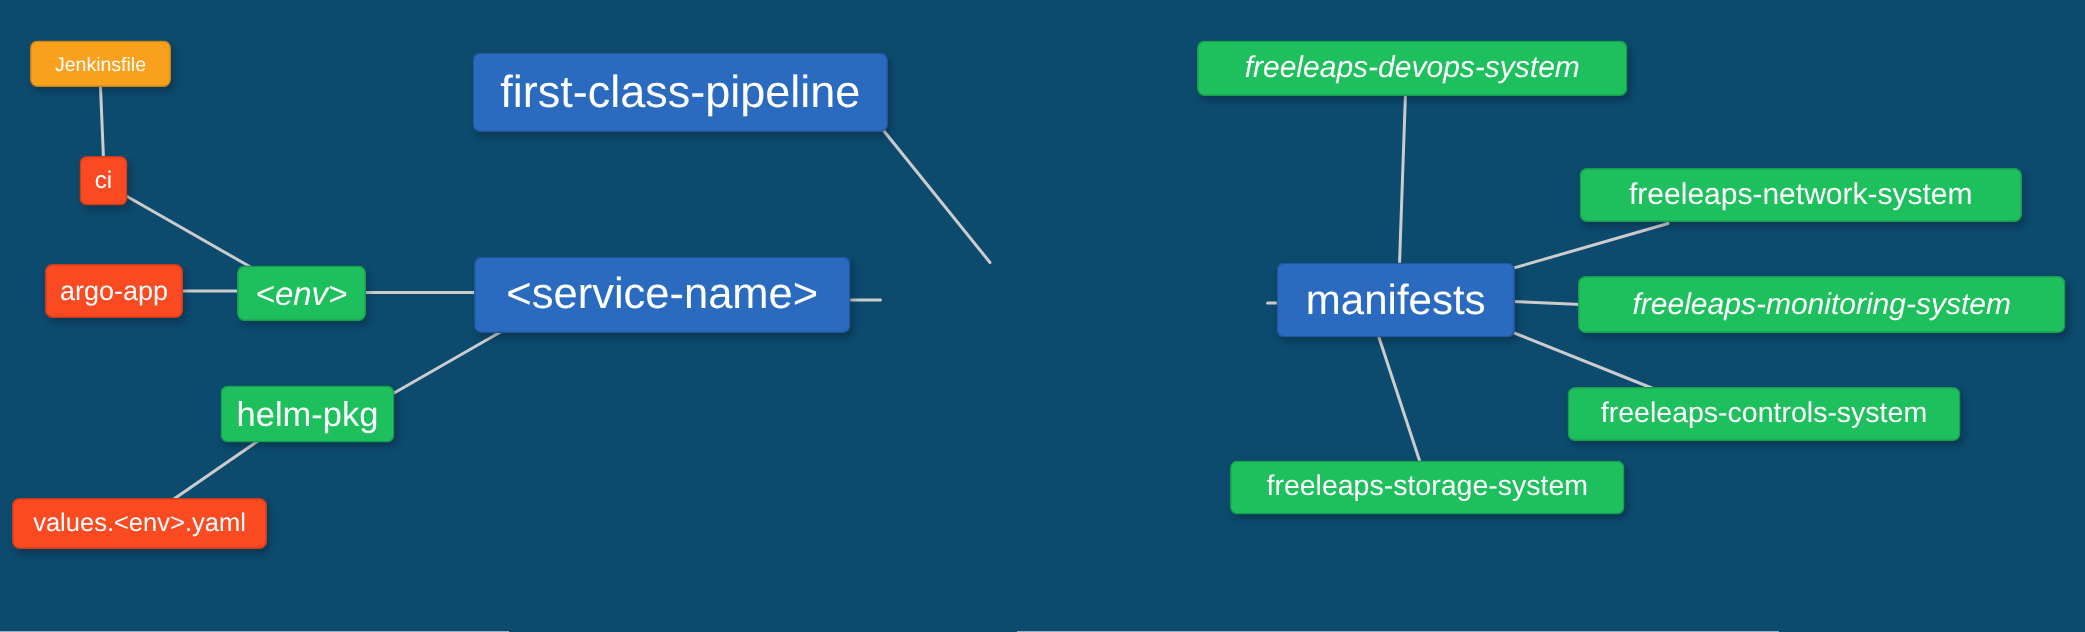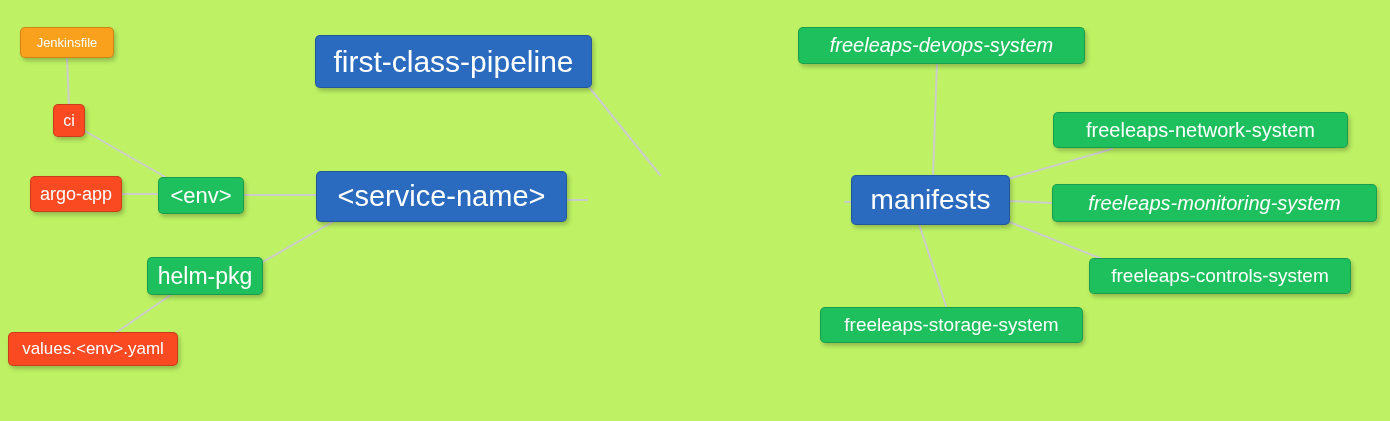--- a/index.html
+++ b/index.html
@@ -5,21 +5,21 @@
   html, body {
     margin: 0;
     padding: 0;
     background: #ffffff;
     font-family: "Liberation Sans", sans-serif;
   }
   .canvas {
     position: relative;
     width: 1390px;
     height: 421px;
-    background: #bef264;
+    background: #0c4a6e;
     overflow: hidden;
   }
   .edges {
     position: absolute;
     left: 0;
     top: 0;
     width: 1390px;
     height: 421px;
   }
   .edges line {
@@ -67,36 +67,36 @@
     <line x1="1007" y1="221" x2="1102" y2="259"></line>
     <line x1="919" y1="224" x2="947" y2="309"></line>
   </svg>
 
   <div class="node orange" style="left:20px;   top:27px;  width:94px;  height:31px; font-size:13px;">Jenkinsfile</div>
 
   <div class="node red" style="left:53px;   top:104px; width:32px;  height:33px; font-size:16px;">ci</div>
 
   <div class="node red" style="left:30px;   top:176px; width:92px;  height:36px; font-size:18px;">argo-app</div>
 
-  <div class="node green" style="left:158px;  top:177px; width:86px;  height:37px; font-size:22px;">&lt;env&gt;</div>
+  <div class="node green" style="left:158px;  top:177px; width:86px;  height:37px; font-size:22px;font-style:italic;">&lt;env&gt;</div>
 
   <div class="node green" style="left:147px;  top:257px; width:116px; height:38px; font-size:23px;">helm-pkg</div>
 
   <div class="node red" style="left:8px;    top:332px; width:170px; height:34px; font-size:17px;">values.&lt;env&gt;.yaml</div>
 
   <div class="node blue" style="left:315px;  top:35px;  width:277px; height:53px; font-size:30px;">first-class-pipeline</div>
 
   <div class="node blue" style="left:316px;  top:171px; width:251px; height:51px; font-size:29px;">&lt;service-name&gt;</div>
 
 
   <div class="node blue" style="left:851px;  top:175px; width:159px; height:50px; font-size:28px;">manifests</div>
 
   <div class="node green" style="left:798px;  top:27px;  width:287px; height:37px; font-size:20px;font-style:italic;">freeleaps-devops-system</div>
 
   <div class="node green" style="left:1053px; top:112px; width:295px; height:36px; font-size:20px;">freeleaps-network-system</div>
 
   <div class="node green" style="left:1052px; top:184px; width:325px; height:38px; font-size:20px;font-style:italic;">freeleaps-monitoring-system</div>
 
-  <div class="node green" style="left:1045px; top:258px; width:262px; height:36px; font-size:19px;margin-left:44px;">freeleaps-controls-system</div>
+  <div class="node green" style="left:1045px; top:258px; width:262px; height:36px; font-size:19px;">freeleaps-controls-system</div>
 
   <div class="node green" style="left:820px;  top:307px; width:263px; height:36px; font-size:19px;">freeleaps-storage-system</div>
 
 </div>
 
 </body></html>

